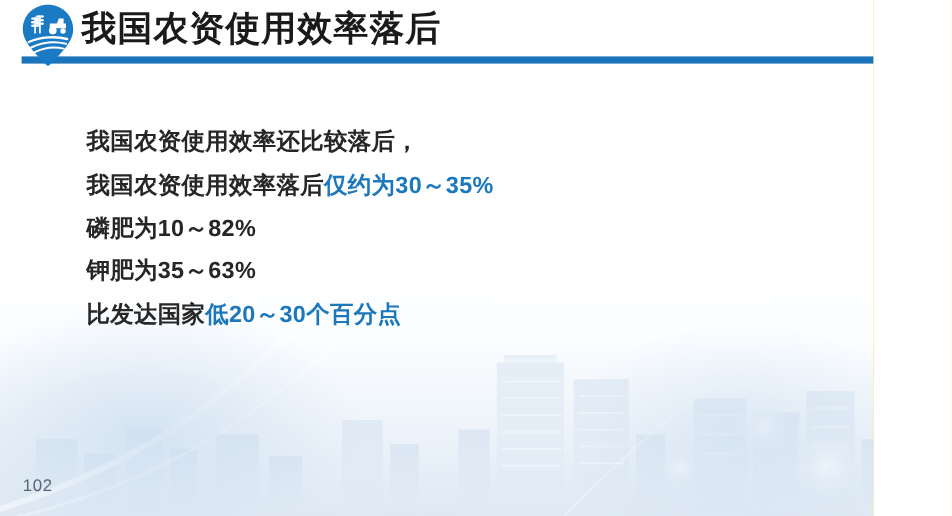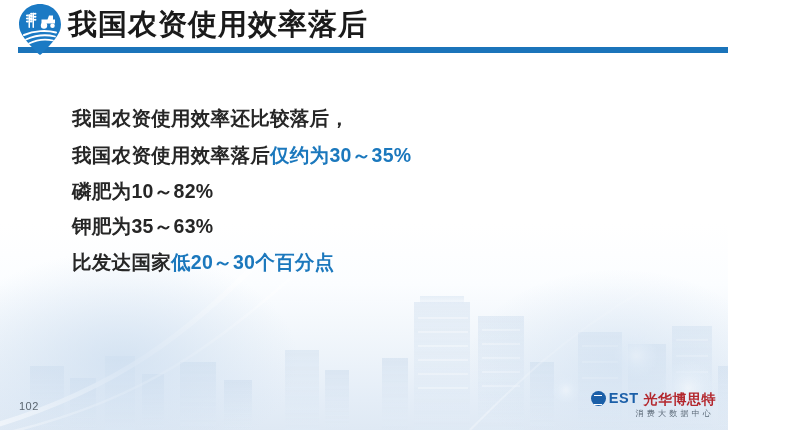--- a/index.html
+++ b/index.html
@@ -125,21 +125,21 @@
   }
   .line.tight { line-height: 35px; }
 
   .hl { color: #1b78bd; }
 
   
   .page-num {
     position: absolute;
     left: 19px;
     bottom: 18px;
-    font-size: 11px;
+    font-size: 14px;
     color: #5a6570;
     z-index: 6;
     letter-spacing: .5px;
   }
 
   .brand {
     position: absolute;
     right: 12px;
     bottom: 12px;
     z-index: 6;
@@ -327,22 +327,14 @@
 
     <div class="line">
       <span>比发达国家</span><span class="hl">低20～30个百分点</span><span></span>
     </div>
 
 
   </div>
 
   <div class="page-num">102</div>
 
-  <div class="brand">
-    <div class="brand-row">
-      <span class="brand-mark"></span>
-      <span class="brand-best">EST</span>
-      <span class="brand-cn">光华博思特</span>
-    </div>
-    <div class="brand-sub">消费大数据中心</div>
-  </div>
 
 </div>
 
 </body></html>

